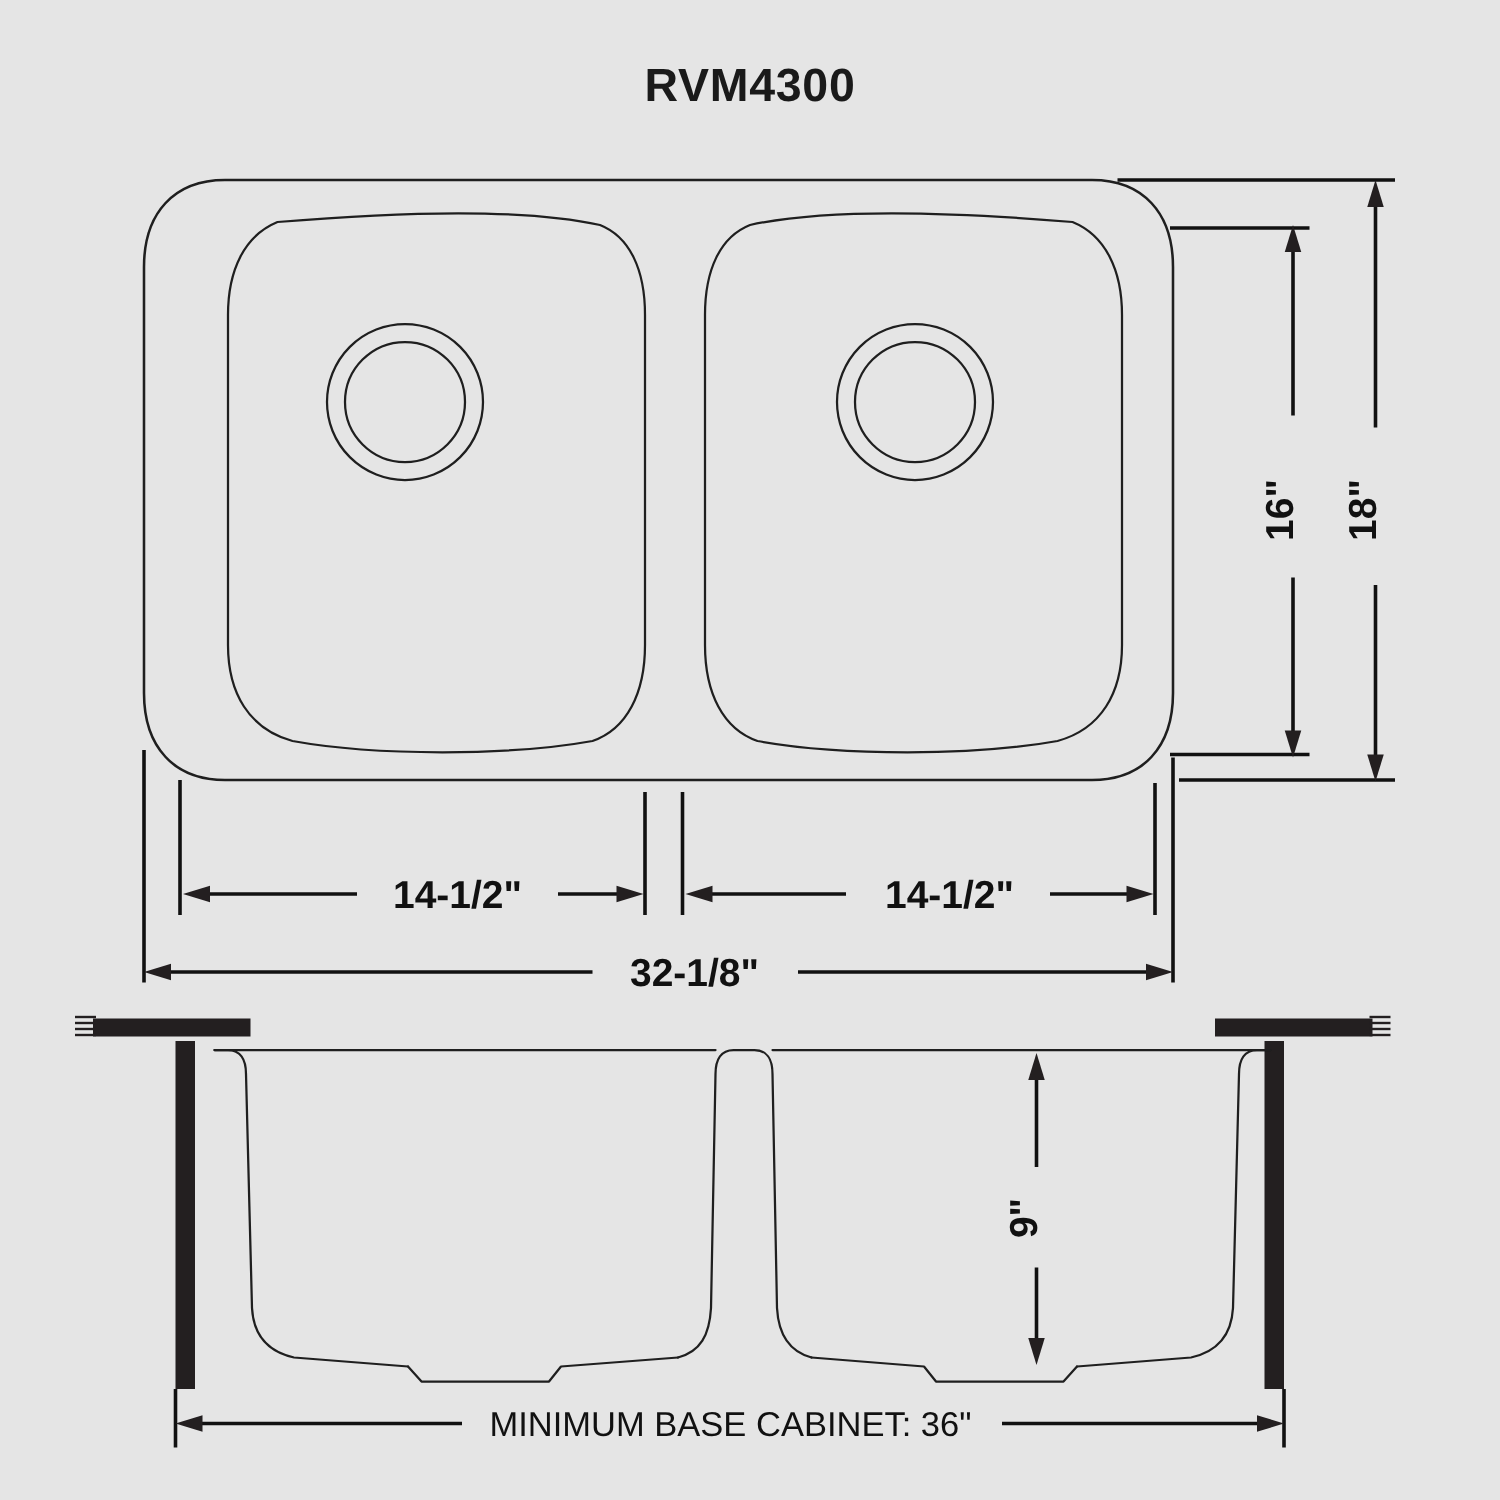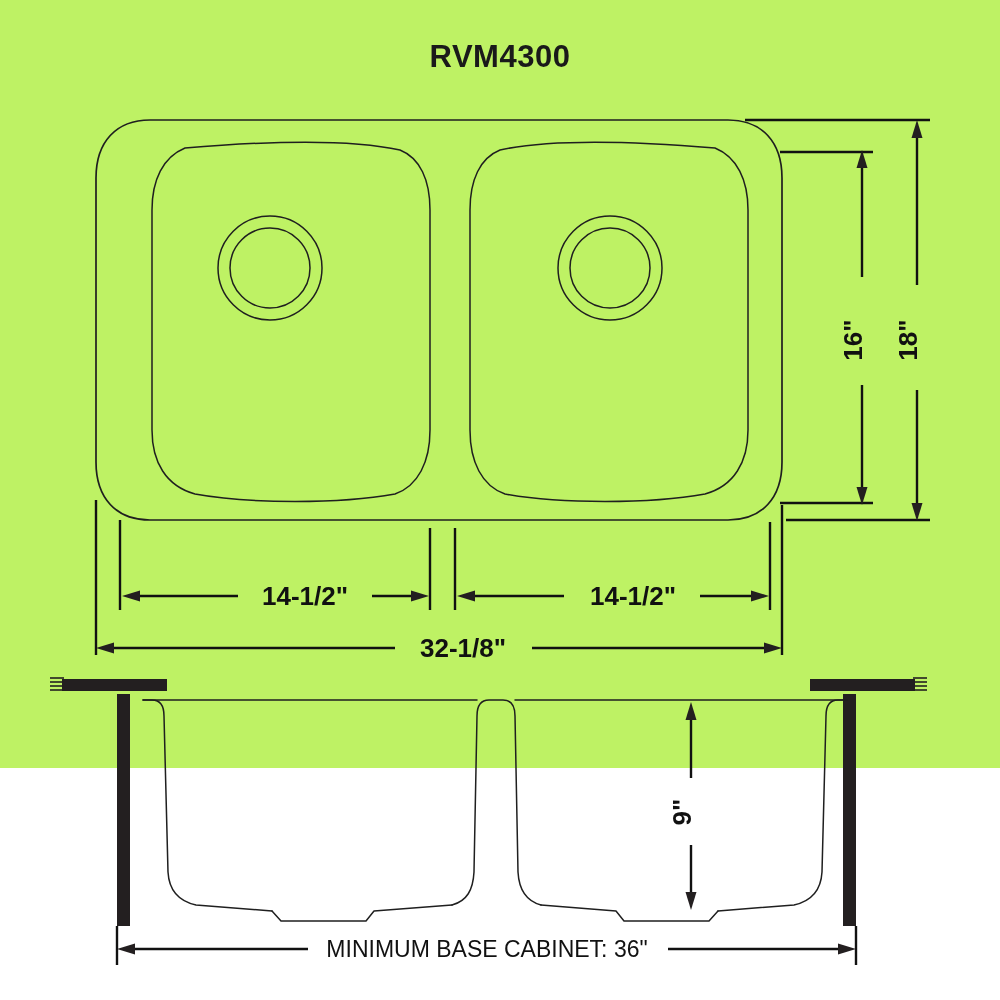--- a/index.html
+++ b/index.html
@@ -11,22 +11,22 @@
   body {
     width: 1000px;
     height: 1000px;
     font-family: "Liberation Sans", sans-serif;
     color: #1a1a1a;
     overflow: hidden;
   }
   #sheet {
     position: relative;
     width: 1000px;
-    height: 768px;
-    background: #bef264;
+    height: 1000px;
+    background: #e5e5e5;
   }
   #drawing {
     position: absolute;
     left: 0;
     top: 0;
     width: 1000px;
     height: 1000px;
     display: block;
   }
   .title-text {

